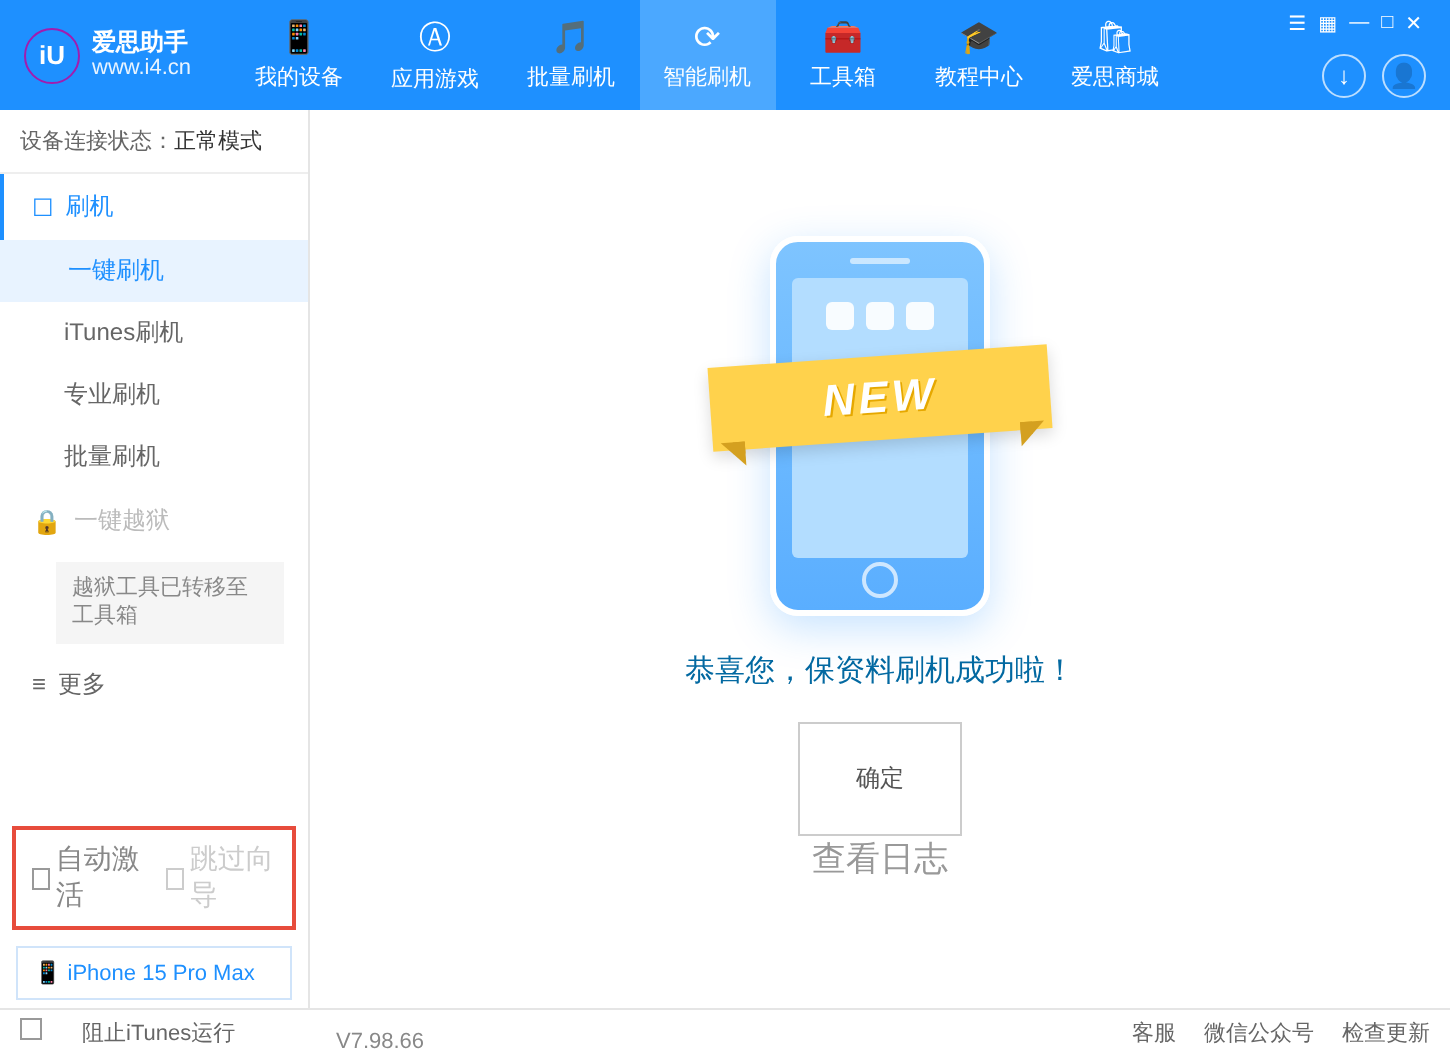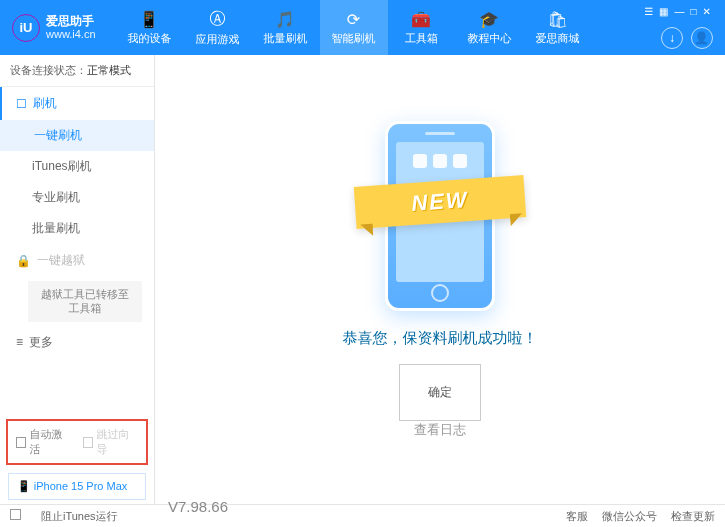--- a/index.html
+++ b/index.html
@@ -20,47 +20,47 @@
 .header-circles{position:absolute;right:12px;bottom:6px;display:flex;gap:8px}
 .hcircle{width:22px;height:22px;border:1.5px solid rgba(255,255,255,.7);border-radius:50%;display:flex;align-items:center;justify-content:center;font-size:12px;cursor:pointer}
 .body{display:flex;height:calc(100% - 55px - 23px)}
 .sidebar{width:155px;border-right:1px solid #e5e5e5;display:flex;flex-direction:column;font-size:12px;color:#555}
 .status-bar{padding:8px 10px;border-bottom:1px solid #eee;font-size:11px;color:#666}
 .status-bar b{color:#333;font-weight:normal}
 .sb-section{padding:8px 14px;display:flex;align-items:center;gap:6px;color:#666;border-left:2px solid transparent}
 .sb-section.head{color:#1e90ff;border-left:2px solid #1e90ff;font-weight:500}
 .sb-item{padding:7px 14px 7px 32px;cursor:pointer;color:#666}
 .sb-item.active{background:#e8f3ff;color:#1e90ff;border-left:2px solid #1e90ff;margin-left:-2px;padding-left:34px}
-.sb-item.boxed{background:#f5f5f5;margin:4px 12px 4px 28px;padding:6px 8px;font-size:11px;text-align:center;color:#888;line-height:1.3}
-.red-box{border:2px solid #e74c3c;margin:4px 6px;padding:6px 8px;display:flex;gap:12px;font-size:11px;color:#888}
+.sb-item.boxed{background:#f5f5f5;margin:4px 12px 4px 28px;padding:6px 8px;font-size:11px;text-align:left;color:#888;line-height:1.3}
+.red-box{border:2px solid #e74c3c;margin:4px 6px;padding:6px 8px;display:flex;gap:12px;font-size:14px;color:#888}
 .red-box label{display:flex;align-items:center;gap:3px;cursor:pointer}
 .chk{width:11px;height:11px;border:1px solid #999;display:inline-block}
 .device-box{border:1px solid #d0e4fa;margin:4px 8px;padding:6px 8px;font-size:11px}
 .device-name{color:#1e90ff;font-weight:500}
 .main{flex:1;display:flex;flex-direction:column;align-items:center;justify-content:center;position:relative}
 .phone-wrap{position:relative;margin-bottom:18px}
 .phone{width:110px;height:190px;background:linear-gradient(#7ec4ff,#5aaeff);border-radius:14px;border:3px solid #fff;box-shadow:0 6px 20px rgba(30,144,255,.25);position:relative}
 .phone::before{content:"";position:absolute;top:8px;left:50%;transform:translateX(-50%);width:30px;height:3px;background:rgba(255,255,255,.6);border-radius:2px}
 .phone::after{content:"";position:absolute;bottom:6px;left:50%;transform:translateX(-50%);width:14px;height:14px;border:2px solid rgba(255,255,255,.7);border-radius:50%}
 .phone-screen{position:absolute;top:18px;left:8px;right:8px;bottom:26px;background:#b3ddff;border-radius:3px}
 .dots{position:absolute;top:12px;left:50%;transform:translateX(-50%);display:flex;gap:6px}
 .dots span{width:14px;height:14px;background:#fff;border-radius:3px;opacity:.9}
 .ribbon{position:absolute;top:60px;left:-30px;right:-30px;height:42px;background:#ffd24c;display:flex;align-items:center;justify-content:center;transform:rotate(-4deg);box-shadow:0 3px 8px rgba(0,0,0,.15)}
 .ribbon-text{color:#fff;font-size:22px;font-weight:900;font-style:italic;letter-spacing:2px;text-shadow:1px 1px 0 #e6a800}
 .ribbon::before,.ribbon::after{content:"";position:absolute;bottom:-8px;border:6px solid transparent}
 .ribbon::before{left:4px;border-top-color:#d4a020;border-right-color:#d4a020}
 .ribbon::after{right:4px;border-top-color:#d4a020;border-left-color:#d4a020}
 .success-text{font-size:15px;color:#0369a1;margin-bottom:16px}
 .ok-btn{padding:19px 28px;border:1px solid #ccc;background:#fff;font-size:12px;cursor:pointer;color:#555}
-.view-log{margin-top:0;font-size:13px;color:#999;cursor:pointer}
+.view-log{margin-top:0;font-size:17px;color:#999;cursor:pointer}
 .footer{height:23px;border-top:1px solid #e5e5e5;display:flex;align-items:center;font-size:11px;color:#666;padding:0 10px}
 .footer-left{display:flex;gap:20px}
 .footer-right{margin-left:auto;display:flex;gap:14px}
 .footer-right span{cursor:pointer}
-.version{position:absolute;left:168px;bottom:12px;font-size:15px;color:#888}
+.version{position:absolute;left:168px;bottom:0;font-size:11px;color:#888}
 </style>
 </head>
 <body>
 
 <div class="header">
   <div class="logo-area">
     <div class="logo-circle">iU</div>
     <div class="logo-text">
       <span class="logo-title">爱思助手</span>
       <span class="logo-url">www.i4.cn</span>

